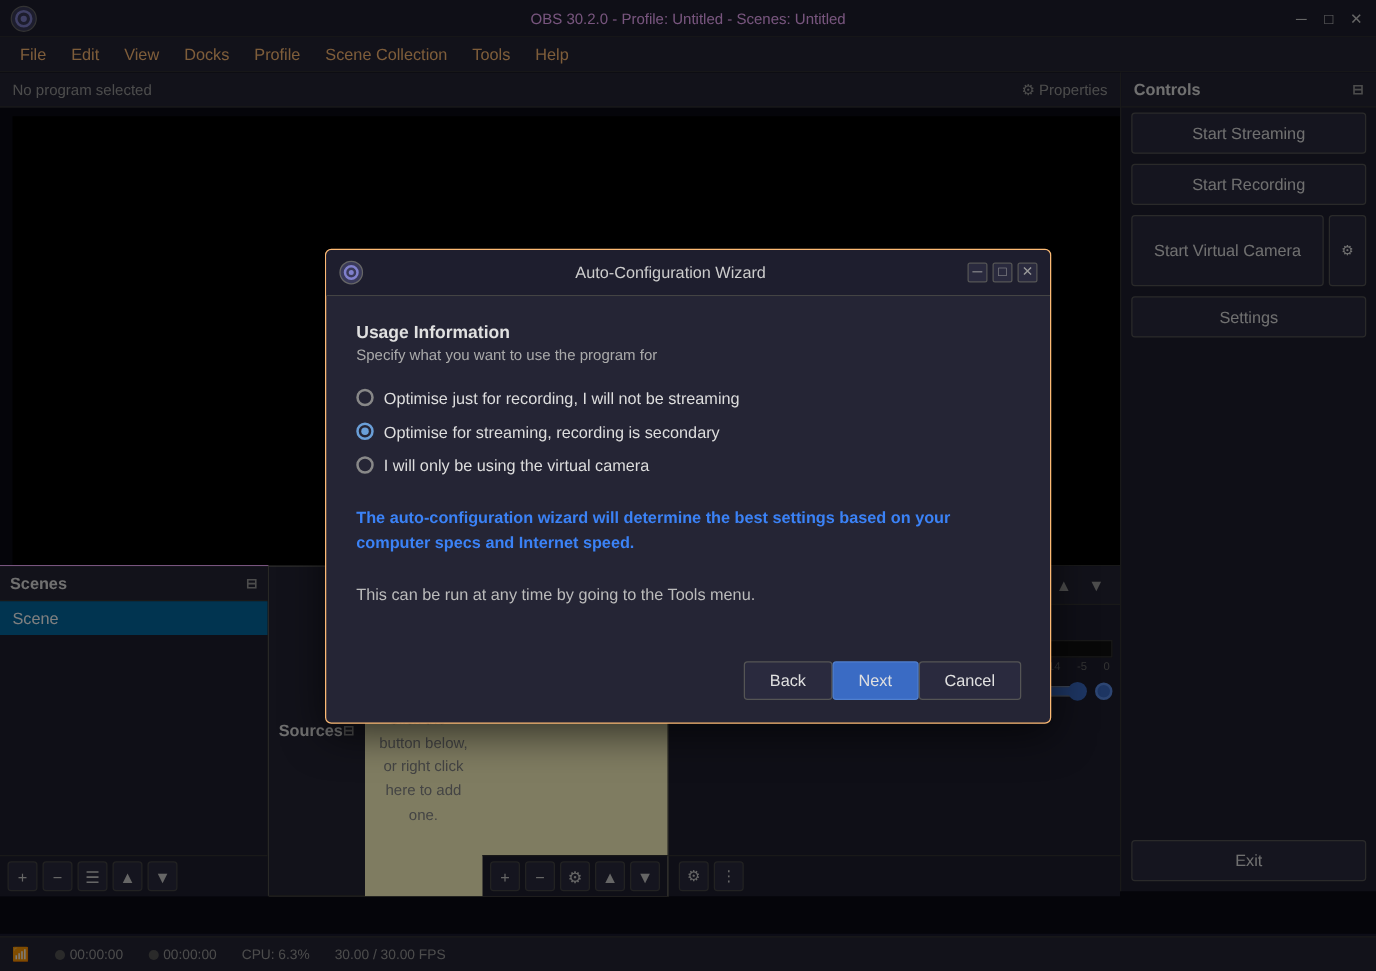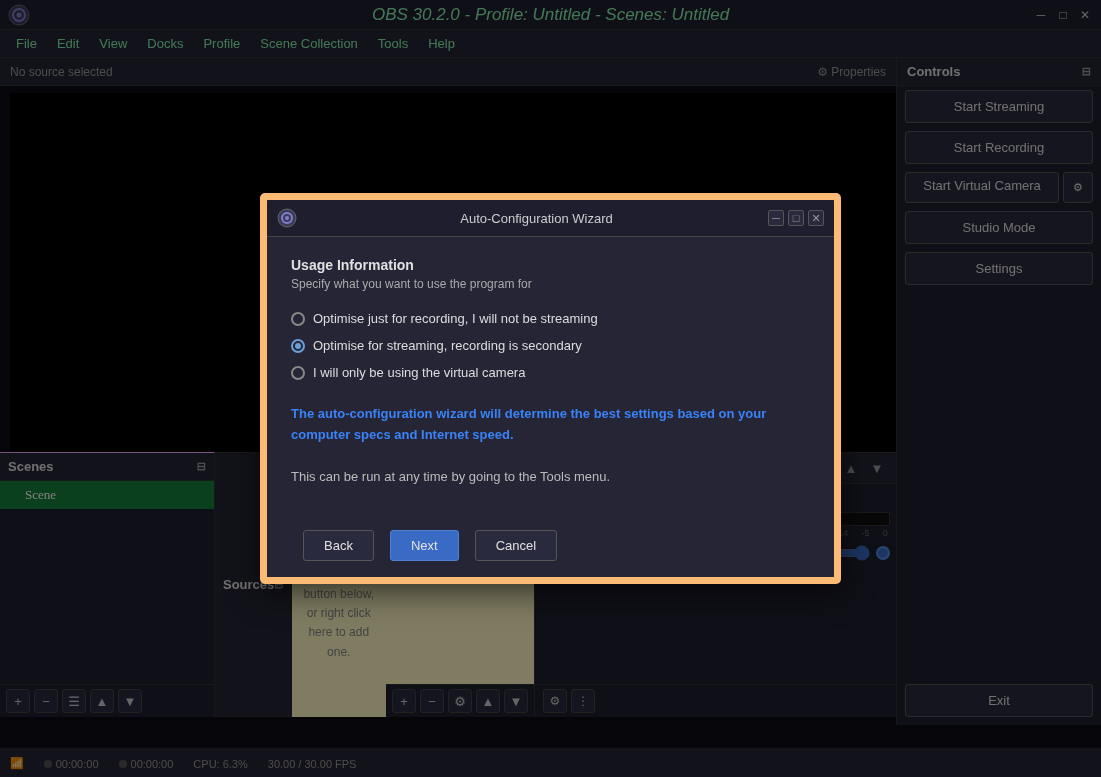--- a/index.html
+++ b/index.html
@@ -30,23 +30,22 @@
       gap: 8px;
     }
     .app-logo {
       width: 22px;
       height: 22px;
     }
     .title-bar-center {
       position: absolute;
       left: 50%;
       transform: translateX(-50%);
-      font-size: 17px;
-      color: #86efac;
-      font-style: italic;
+      font-size: 12px;
+      color: #f0abfc;
     }
     .title-bar-controls {
       display: flex;
       gap: 6px;
     }
     .title-btn {
       width: 16px;
       height: 16px;
       display: flex;
       align-items: center;
@@ -63,21 +62,21 @@
       display: flex;
       align-items: center;
       padding: 0 8px;
       gap: 4px;
       border-bottom: 1px solid #333;
     }
     .menu-item {
       padding: 4px 8px;
       cursor: pointer;
       border-radius: 3px;
-      color: #86efac;
+      color: #fdba74;
       font-size: 13px;
     }
 
     
     .main-area {
       display: flex;
       height: calc(777px - 58px - 30px);
       position: relative;
     }
 
@@ -126,25 +125,24 @@
       border-bottom: 1px solid #333;
       font-size: 13px;
       font-weight: bold;
     }
     .panel-header-icon {
       cursor: pointer;
       color: #999;
       font-size: 11px;
     }
     .scene-item {
-      padding: 6px 25px;
-      cursor: pointer;
-      background: #15803d;
+      padding: 6px 10px;
+      cursor: pointer;
+      background: #0369a1;
       color: #fff;
-      font-family: Liberation Serif, serif;
     }
     .panel-toolbar {
       margin-top: auto;
       display: flex;
       padding: 4px 6px;
       gap: 4px;
       border-top: 1px solid #333;
       background: #1e1e2e;
     }
     .panel-tool-btn {
@@ -261,21 +259,21 @@
     
     .controls-panel {
       width: 205px;
       background: #1e1e2e;
       border-left: 1px solid #333;
       display: flex;
       flex-direction: column;
       position: absolute;
       right: 0;
       top: 0;
-      bottom: 22px;
+      bottom: 34px;
     }
     .controls-header {
       display: flex;
       align-items: center;
       justify-content: space-between;
       padding: 6px 10px;
       background: #252535;
       border-bottom: 1px solid #333;
       font-weight: bold;
     }
@@ -290,21 +288,21 @@
       font-size: 13px;
       text-align: center;
     }
     .ctrl-btn-row {
       display: flex;
       margin: 4px 8px;
       gap: 4px;
     }
     .ctrl-btn-main {
       flex: 1;
-      padding: 5px 4px;
+      padding: 20px 4px;
       background: #2a2a3e;
       border: 1px solid #555;
       border-radius: 3px;
       cursor: pointer;
       color: #e0e0e0;
       font-size: 13px;
       text-align: center;
     }
     .ctrl-btn-small {
       width: 30px;
@@ -377,21 +375,21 @@
       right: 0;
       bottom: 0;
       background: rgba(0,0,0,0.5);
       display: flex;
       align-items: center;
       justify-content: center;
       z-index: 100;
     }
     .dialog {
       background: #252535;
-      border: 7px solid #fdba74;
+      border: 1px solid #fdba74;
       border-radius: 5px;
       width: 581px;
       min-height: 380px;
       box-shadow: 0 8px 32px rgba(0,0,0,0.6);
       position: relative;
     }
     .dialog-titlebar {
       background: #1e1e2e;
       border-bottom: 1px solid #444;
       padding: 8px 10px;
@@ -477,23 +475,23 @@
       margin-top: 24px;
       font-size: 13px;
       color: #bbb;
       line-height: 1.6;
     }
     .dialog-info-text strong {
       color: #3b82f6;
     }
     .dialog-footer {
       display: flex;
-      justify-content: flex-start;
-      gap: 16px;
-      padding: 12px 36px 16px;
+      justify-content: flex-end;
+      gap: 0;
+      padding: 12px 23px 16px;
       margin-top: 10px;
     }
     .dlg-btn {
       padding: 7px 20px;
       border-radius: 3px;
       border: 1px solid #555;
       cursor: pointer;
       font-size: 13px;
       color: #e0e0e0;
       background: #2a2a3e;
@@ -531,21 +529,21 @@
   <div class="menu-item">Scene Collection</div>
   <div class="menu-item">Tools</div>
   <div class="menu-item">Help</div>
 </div>
 
 <div class="main-area">
 
   <div class="preview-area">
 
     <div class="source-bar">
-      <span>No source selected</span>
+      <span>No program selected</span>
       <div class="source-bar-right">
         <span>⚙ Properties</span>
       </div>
     </div>
 
     <div class="preview-canvas" style="top:35px; left:10px; right:10px; bottom:265px; background:#000;"></div>
 
     <div class="bottom-panels">
 
       <div class="scenes-panel">
@@ -644,21 +642,20 @@
     <div class="controls-header">
       <span>Controls</span>
       <span style="color:#999;font-size:11px;">⊟</span>
     </div>
     <div class="ctrl-btn">Start Streaming</div>
     <div class="ctrl-btn">Start Recording</div>
     <div class="ctrl-btn-row">
       <div class="ctrl-btn-main">Start Virtual Camera</div>
       <div class="ctrl-btn-small">⚙</div>
     </div>
-    <div class="ctrl-btn">Studio Mode</div>
     <div class="ctrl-btn">Settings</div>
     <div style="flex:1;"></div>
     <div class="ctrl-btn" style="margin-bottom:8px;">Exit</div>
   </div>
 
 </div>
 
 <div class="status-bar">
   <div class="status-item">
     <span>📶</span>

